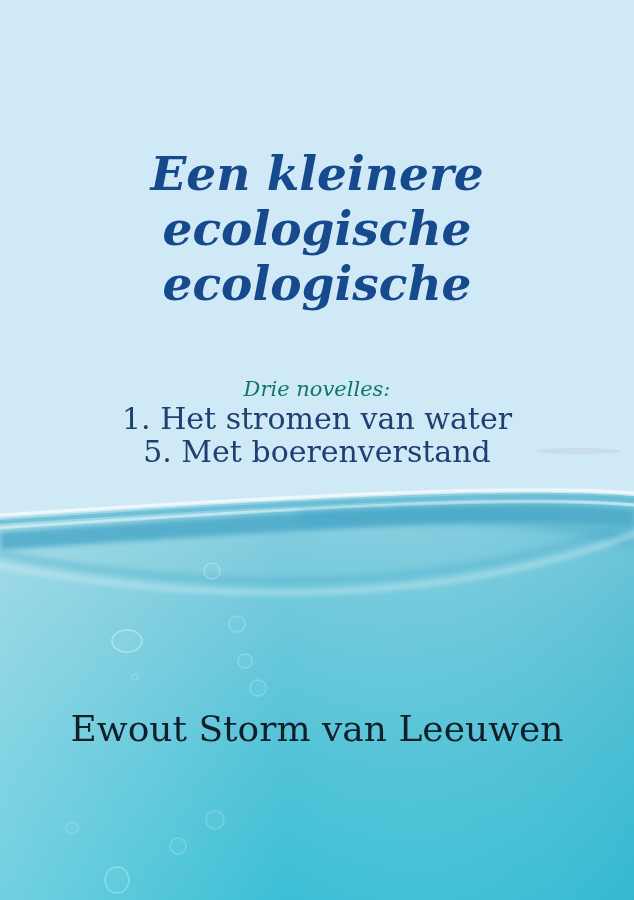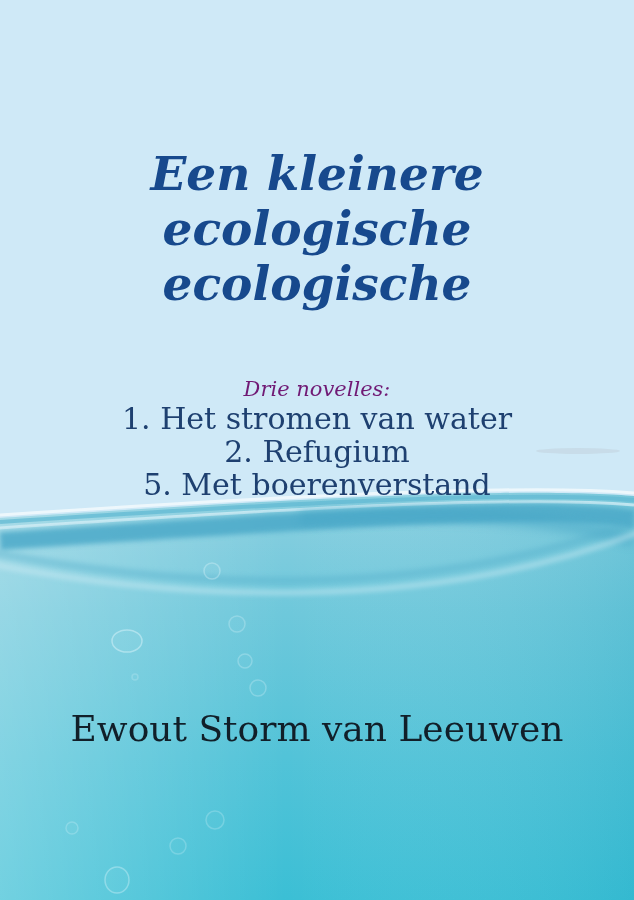--- a/index.html
+++ b/index.html
@@ -29,21 +29,21 @@
   }
   .subtitle {
     position: absolute;
     top: 377px;
     left: 0;
     width: 634px;
     text-align: center;
     font-style: italic;
     font-size: 21px;
     line-height: 24px;
-    color: #701a75;
+    color: #0f766e;
   }
   .novellas {
     position: absolute;
     top: 402px;
     left: 0;
     width: 634px;
     text-align: center;
     font-size: 30px;
     line-height: 33px;
     color: #1e4070;
@@ -120,20 +120,19 @@
     <div class="title">
       <div>Een kleinere</div>
       <div>ecologische</div>
       <div>ecologische</div>
     </div>
 
     <div class="subtitle">Drie novelles:</div>
 
     <div class="novellas">
       <div>1. Het stromen van water</div>
-      <div>2. Refugium</div>
       <div>5. Met boerenverstand</div>
     </div>
 
     <div class="author">Ewout Storm van Leeuwen</div>
 
   </div>
 </div>
 
 </body></html>

